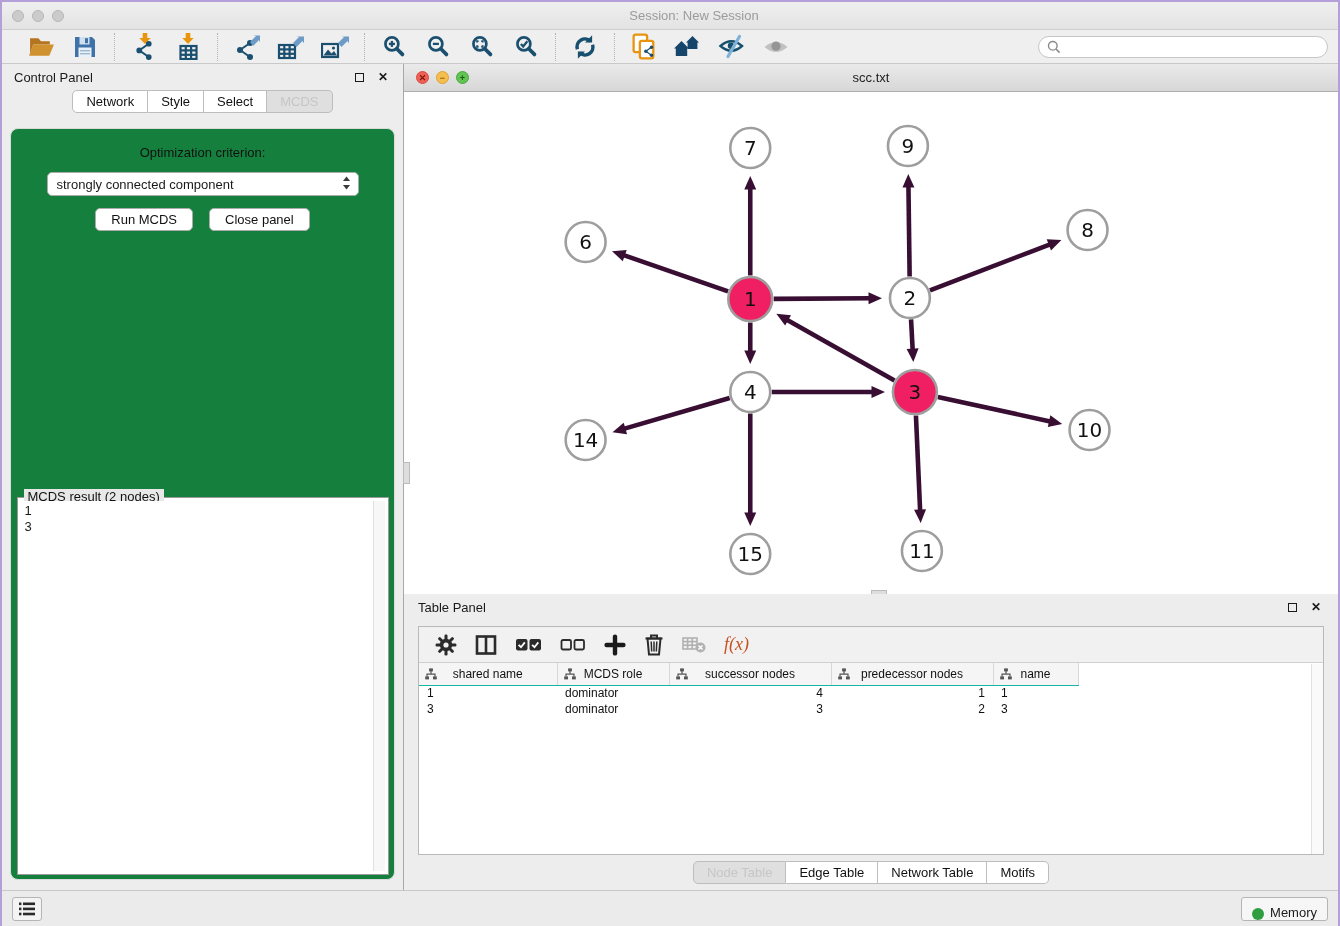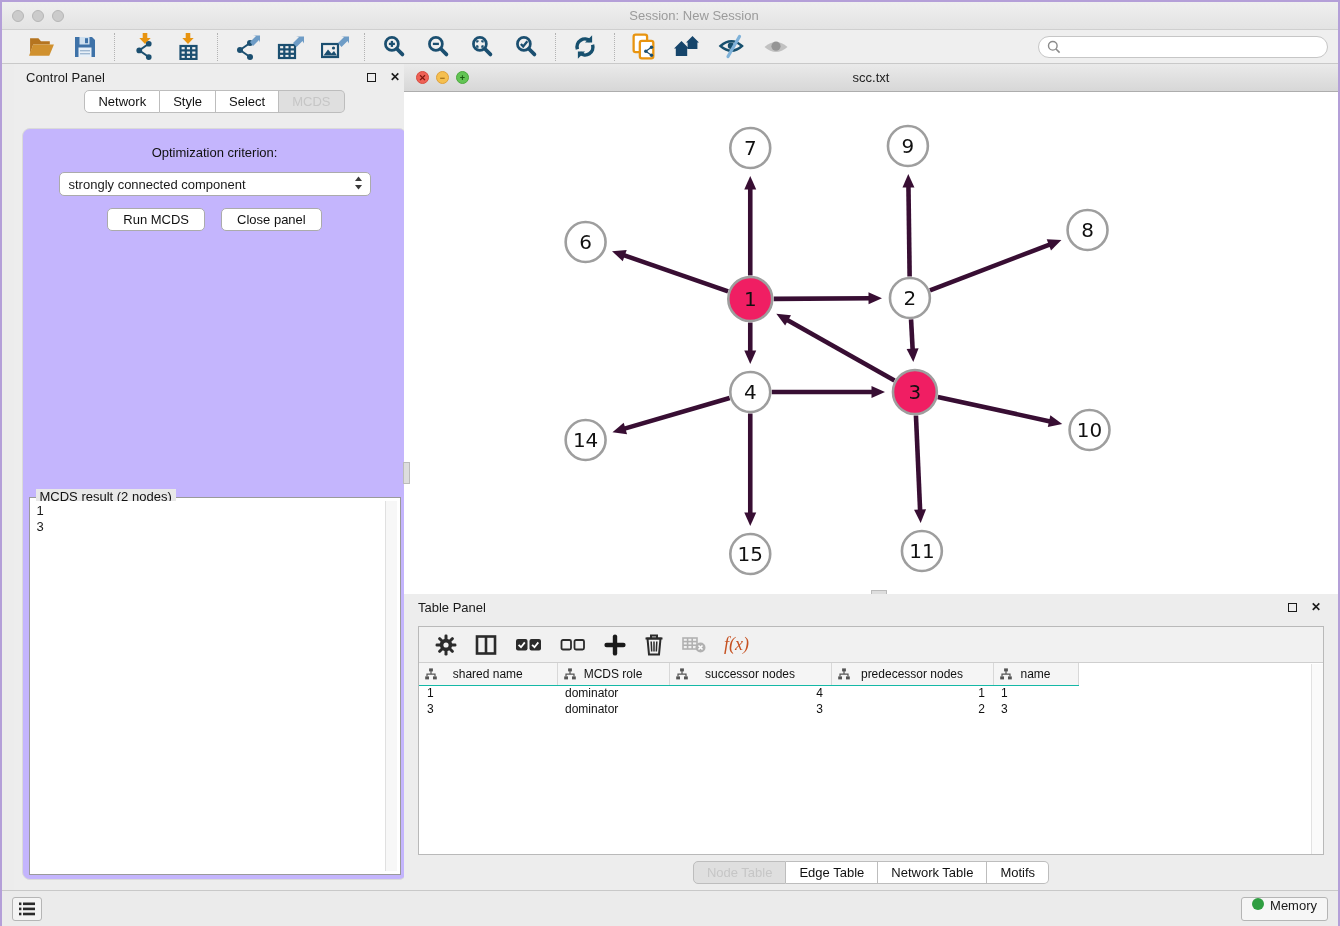--- a/index.html
+++ b/index.html
@@ -25,34 +25,34 @@
   .tb-btn { display:flex; align-items:center; justify-content:center; width:30px; height:28px; cursor:default; }
   .tb-btn.disabled { opacity:.9; }
   #search-wrap { margin-left:auto; position:relative; }
   #search-input { width:290px; height:22px; border:1px solid #C6C6C6; border-radius:12px;
     background:#fff; padding:0 8px 0 26px; font-size:12px; outline:none; }
   #search-icon { position:absolute; left:9px; top:4px; }
   
   #main { position:absolute; left:0; right:0; top:62px; bottom:36px; }
   
   #control-panel { position:absolute; left:0; top:0; bottom:0; width:402px; background:#EDEDED;
-    border-right:1px solid #A8A8A8;margin-left:12px; }
+    border-right:1px solid #A8A8A8; }
   .panel-header { height:26px; display:flex; align-items:center; padding:0 12px; }
   .panel-title { font-size:13px; color:#1a1a1a; }
   .panel-header .spacer { flex:1; }
   .win-btn { width:16px; height:16px; display:flex; align-items:center; justify-content:center;
     margin-left:8px; font-size:12px; font-weight:bold; color:#1a1a1a; }
   .float-box { width:9px; height:9px; border:1.6px solid #1a1a1a; display:inline-block; }
   .tabrow { display:flex; justify-content:center; }
   .tab { border:1px solid #BDBDBD; background:#fff; color:#111; padding:3px 13px; font-size:13px;
     border-left-width:0; }
   .tab:first-child { border-left-width:1px; border-radius:5px 0 0 5px; }
   .tab:last-child { border-radius:0 5px 5px 0; }
   .tab.selected { background:#DFDFDF; color:#C6C6C6; }
-  #cp-content { position:absolute; left:8px; right:8px; top:64px; bottom:10px; background:#c4b5fd;
+  #cp-content { position:absolute; left:8px; right:8px; top:64px; bottom:10px; background:#15803d;
     border:1px solid #DADADA; border-radius:8px; display:flex; flex-direction:column; align-items:center; }
   #opt-label { margin-top:16px; font-size:13px; color:#111; }
   #criterion-select { margin-top:12px; width:312px; height:24px; background:#fff; border:1px solid #ABABAB;
     border-radius:5px; display:flex; align-items:center; padding:0 6px 0 9px; font-size:13px; }
   #criterion-select .val { flex:1; }
   .cp-buttons { display:flex; gap:16px; margin-top:12px; }
   .btn { background:#fff; border:1px solid #ABABAB; border-radius:5px; padding:3px 15px; font-size:13px; color:#111; }
   #mcds-fieldset { margin-top:auto; width:372px; height:378px; border:1px solid #9A9A9A; position:relative;
     background:#fff; margin-bottom:4px; }
   #mcds-legend { position:absolute; top:-9px; left:6px; background:#E8E8E8; padding:0 4px; font-size:13px; color:#111; }
@@ -89,21 +89,21 @@
   #data-table th .hdr-icon { position:absolute; left:6px; top:5px; }
   #data-table td { height:16px; padding:0 8px; color:#111; white-space:nowrap; overflow:hidden; }
   #table-scroll { position:absolute; top:37px; right:0; bottom:0; width:12px; background:#FAFAFA; border-left:1px solid #E2E2E2; }
   #table-tabs { position:absolute; left:0; right:0; bottom:6px; display:flex; justify-content:center; }
   
   #statusbar { position:absolute; left:0; right:0; bottom:0; height:36px; background:#EBEBEB;
     border-top:1px solid #C8C8C8; }
   #list-button { position:absolute; left:10px; top:6px; width:30px; height:24px; background:#F4F4F4;
     border:1px solid #B5B5B5; border-radius:3px; display:flex; align-items:center; justify-content:center; }
   #memory-button { position:absolute; right:10px; top:6px; height:24px; background:#F6F6F6;
-    border:1px solid #B5B5B5; border-radius:3px; display:flex; align-items:flex-start; gap:6px; padding:0 10px; font-size:13px; }
+    border:1px solid #B5B5B5; border-radius:3px; display:flex; align-items:flex-end; gap:6px; padding:0 10px; font-size:13px; }
   #memory-dot { width:12px; height:12px; border-radius:50%; }
 </style>
 </head>
 <body>
 
 <div id="titlebar">
   <div class="tl-group">
     <div class="tl"></div>
     <div class="tl"></div>
     <div class="tl"></div>

